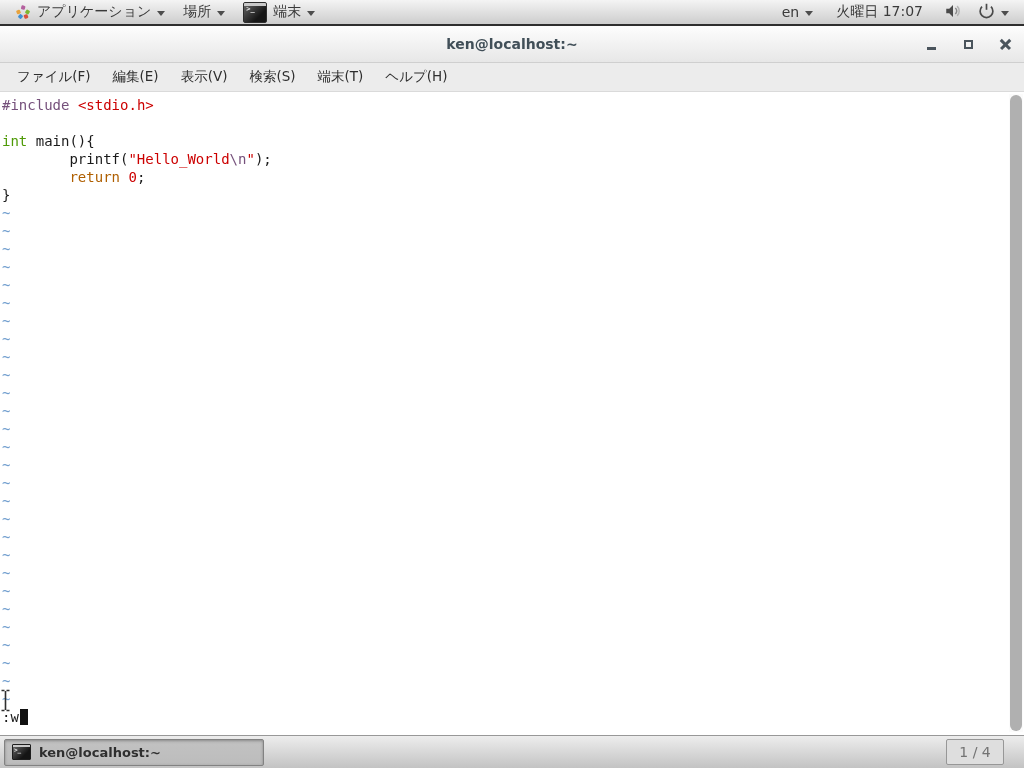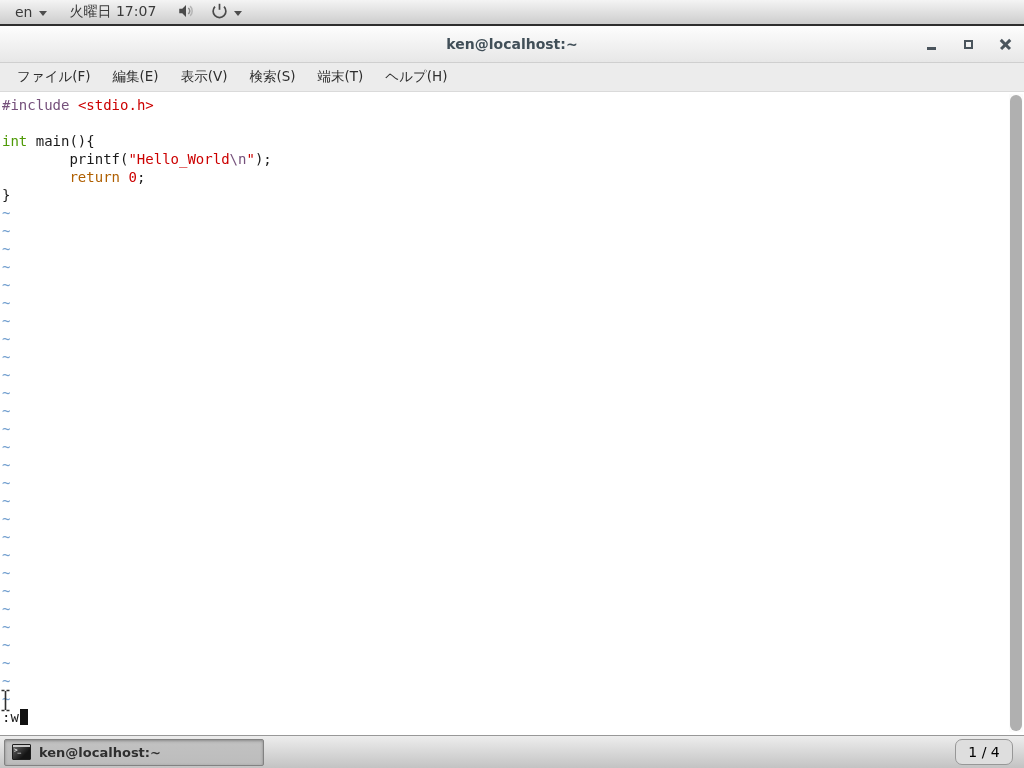--- a/index.html
+++ b/index.html
@@ -92,30 +92,54 @@
     font-size:13px; font-weight:bold; color:#2f2f2f; white-space:nowrap; overflow:hidden;
   }
   .task-icon {
     width:19px; height:16px; flex:none; border:1px solid #1e1e1e; border-radius:1px;
     background:linear-gradient(135deg,#6a6a6a,#141414 70%); position:relative; overflow:hidden;
   }
   .task-icon::before { content:""; position:absolute; top:0; left:0; right:0; height:2px; background:#c9c9c9; }
   .task-icon::after { content:">_"; position:absolute; top:2px; left:1px;
     font:bold 6px/6px "DejaVu Sans Mono","Liberation Mono",monospace; color:#e8e8e8; }
   .pager {
-    width:58px; height:26px; margin-right:7px;
+    width:58px; height:26px; margin-right:16px;
     display:flex; align-items:center; justify-content:center;
-    background:#dedede; border:1px solid #979797; border-radius:7px;
-    font-size:14px; color:#000000;
+    background:#dedede; border:1px solid #979797; border-radius:2px;
+    font-size:14px; color:#737373;
   }
 </style>
 </head>
 <body>
 
 <header class="panel">
+  <div class="panel-left">
+    <div class="panel-menu">
+      <span class="app-icon">
+        <svg width="16" height="16" viewBox="0 0 16 16">
+          <rect x="6.2" y="1.5" width="4" height="4" rx="1" transform="rotate(15 8 3.5)" fill="#b4609e"></rect>
+          <rect x="1.5" y="6" width="4" height="4" rx="1" transform="rotate(-20 3.5 8)" fill="#e8a33d"></rect>
+          <rect x="10.5" y="6" width="4" height="4" rx="1" transform="rotate(30 12.5 8)" fill="#7db72f"></rect>
+          <rect x="3.5" y="10.5" width="4" height="4" rx="1" transform="rotate(40 5.5 12.5)" fill="#3f8fd2"></rect>
+          <rect x="9" y="10.5" width="4" height="4" rx="1" transform="rotate(-25 11 12.5)" fill="#d94f3d"></rect>
+        </svg>
+      </span>
+      <span>アプリケーション</span>
+      <span class="caret"></span>
+    </div>
+    <div class="panel-menu">
+      <span>場所</span>
+      <span class="caret"></span>
+    </div>
+    <div class="panel-menu">
+      <span class="term-icon"></span>
+      <span>端末</span>
+      <span class="caret"></span>
+    </div>
+  </div>
   <div class="panel-right">
     <div class="panel-menu">
       <span>en</span>
       <span class="caret"></span>
     </div>
     <div class="panel-clock">
       <span>火曜日 17:07</span>
     </div>
     <div class="panel-iconbtn">
       <span>

